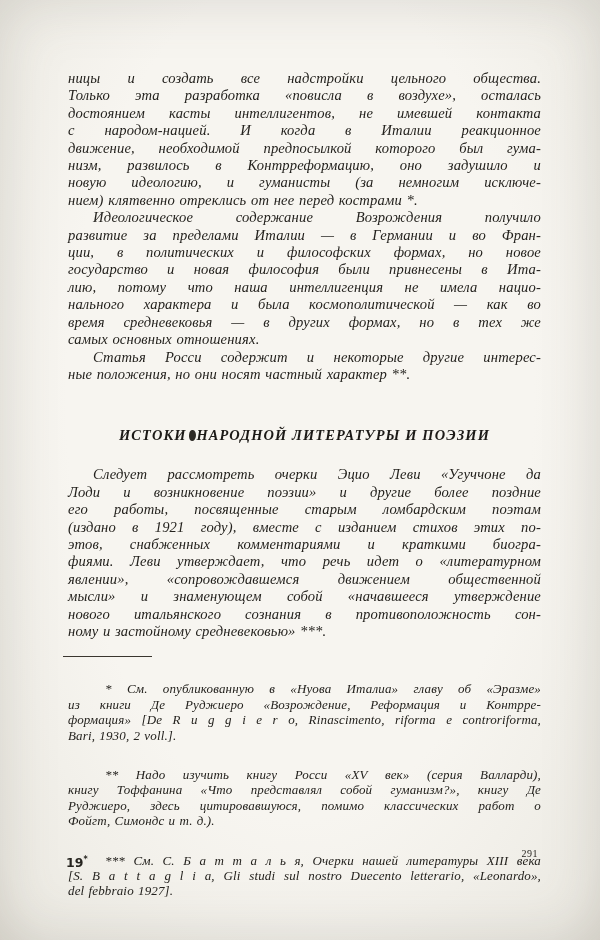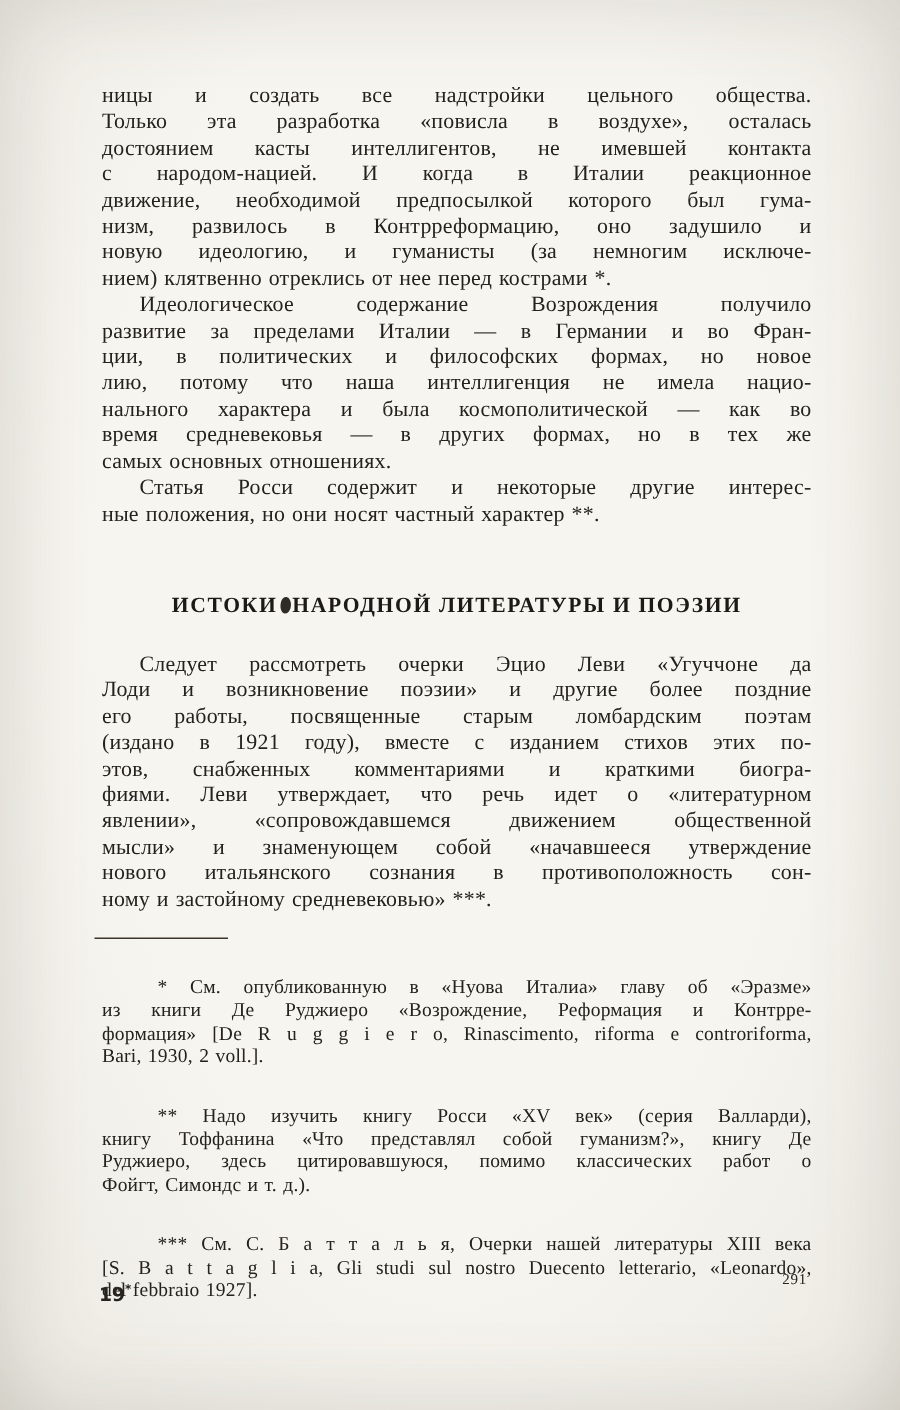--- a/index.html
+++ b/index.html
@@ -9,22 +9,23 @@
     height: 940px;
     background: radial-gradient(ellipse at 50% 42%, #f7f5f0 55%, #edebe4 92%, #e7e4dc 100%);
     box-shadow: inset 0 0 60px rgba(90,85,70,0.18);
     font-family: "Liberation Serif", "DejaVu Serif", serif;
     color: #24221e;
     overflow: hidden;
   }
   .textblock {
     position: absolute;
     left: 68px;
-    top: 56px;
+    top: 70px;
     width: 473px;
+    font-style: italic;
   }
   .para { font-size: 14.6px; line-height: 17.4px; }
   .tline {
     text-align: justify;
     text-align-last: justify;
     letter-spacing: 0.15px;
     word-spacing: 0.8px;
     white-space: normal;
   }
   .tlast { text-align-last: left; }
@@ -90,20 +91,21 @@
         <div class="tline">движение, необходимой предпосылкой которого был гума-</div>
         <div class="tline">низм, развилось в Контрреформацию, оно задушило и</div>
         <div class="tline">новую идеологию, и гуманисты (за немногим исключе-</div>
         <div class="tline tlast">нием) клятвенно отреклись от нее перед кострами *.</div>
       </div>
 
     <div class="para">
         <div class="tline tindent">Идеологическое содержание Возрождения получило</div>
         <div class="tline">развитие за пределами Италии — в Германии и во Фран-</div>
         <div class="tline">ции, в политических и философских формах, но новое</div>
+        <div class="tline">государство и новая философия были привнесены в Ита-</div>
         <div class="tline">лию, потому что наша интеллигенция не имела нацио-</div>
         <div class="tline">нального характера и была космополитической — как во</div>
         <div class="tline">время средневековья — в других формах, но в тех же</div>
         <div class="tline tlast">самых основных отношениях.</div>
       </div>
 
     <div class="para">
         <div class="tline tindent">Статья Росси содержит и некоторые другие интерес-</div>
         <div class="tline tlast">ные положения, но они носят частный характер **.</div>
       </div>

